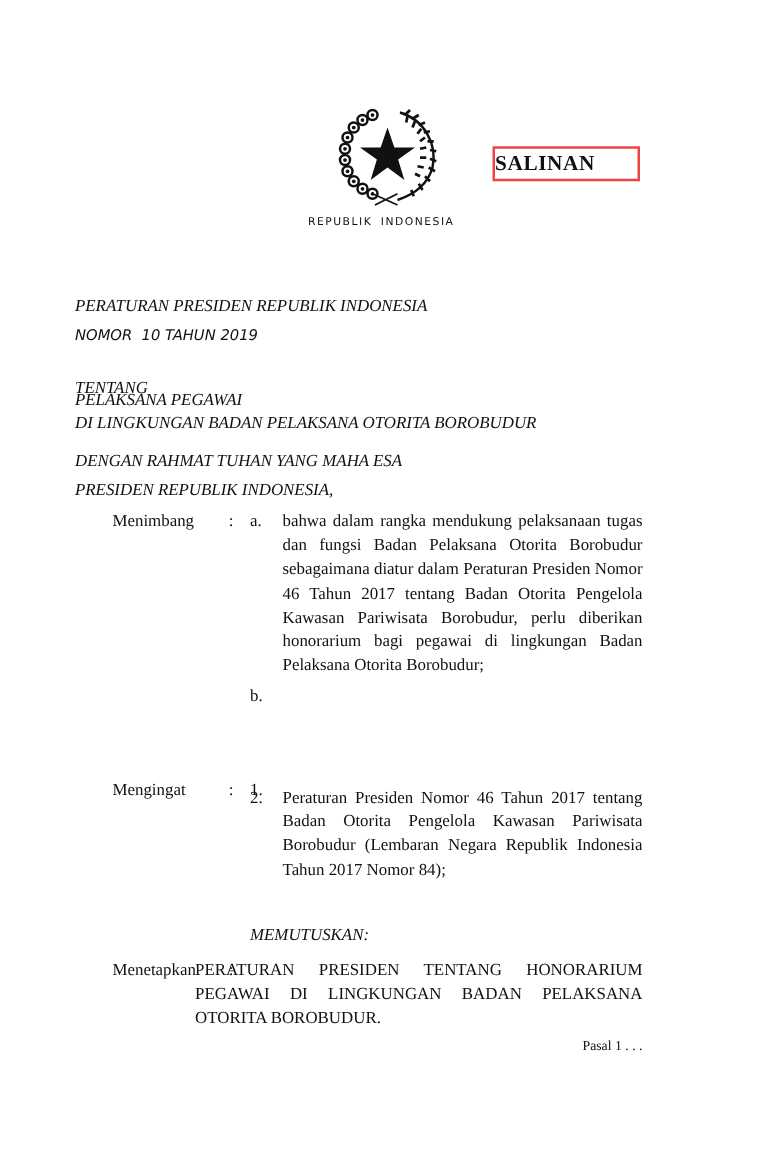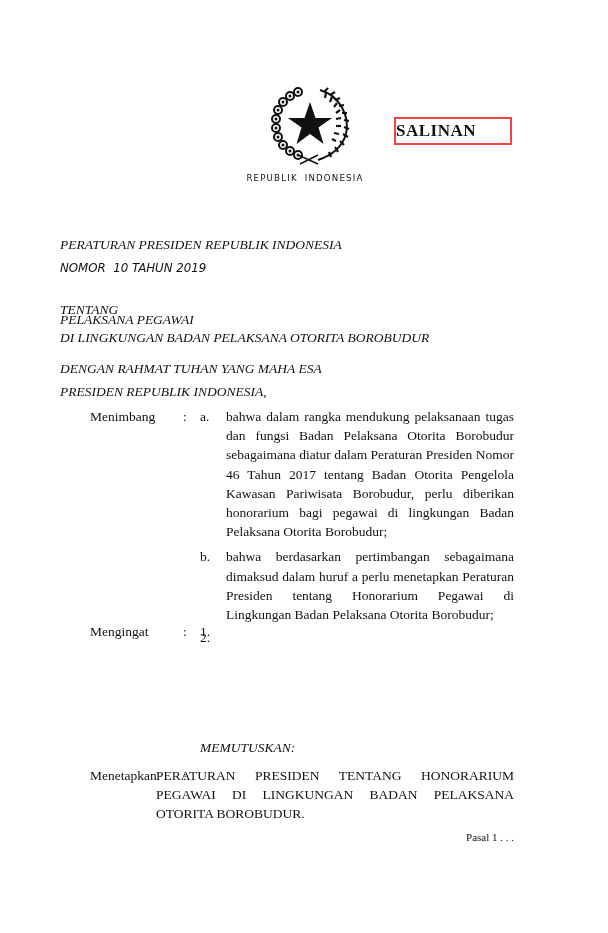--- a/index.html
+++ b/index.html
@@ -108,32 +108,32 @@
 
 <div class="section" style="top:407px;">
   <span class="label">Menimbang</span>
   <span class="colon">:</span>
   <div class="item">
     <span class="marker">a.</span>
     <div class="body">bahwa dalam rangka mendukung pelaksanaan tugas dan fungsi Badan Pelaksana Otorita Borobudur sebagaimana diatur dalam Peraturan Presiden Nomor 46 Tahun 2017 tentang Badan Otorita Pengelola Kawasan Pariwisata Borobudur, perlu diberikan honorarium bagi pegawai di lingkungan Badan Pelaksana Otorita Borobudur;</div>
   </div>
   <div class="item" style="margin-top:6px;">
     <span class="marker">b.</span>
-    <div class="body">bahwa berdasarkan pertimbangan sebagaimana dimaksud dalam huruf a perlu menetapkan Peraturan Presiden tentang Honorarium Pegawai di Lingkungan Badan Pelaksana Otorita Borobudur;</div>
   </div>
 </div>
 
 <div class="section" style="top:622px;">
   <span class="label">Mengingat</span>
   <span class="colon">:</span>
   <div class="item">
     <span class="marker">1.</span>
   </div>
   <div class="item" style="margin-top:6px;">
     <span class="marker">2.</span>
+    <div class="body">Peraturan Presiden Nomor 46 Tahun 2017 tentang Badan Otorita Pengelola Kawasan Pariwisata Borobudur (Lembaran Negara Republik Indonesia Tahun 2017 Nomor 84);</div>
   </div>
 </div>
 
 <div class="center-line" style="top:740px; left:90px; width:424px; padding-left:110px; box-sizing:border-box;">MEMUTUSKAN:</div>
 
 <div class="section" style="top:766px;">
   <span class="label">Menetapkan</span>
   <span class="colon">:</span>
   <div class="direct-body">PERATURAN PRESIDEN TENTANG HONORARIUM PEGAWAI DI LINGKUNGAN BADAN PELAKSANA OTORITA BOROBUDUR.</div>
 </div>

